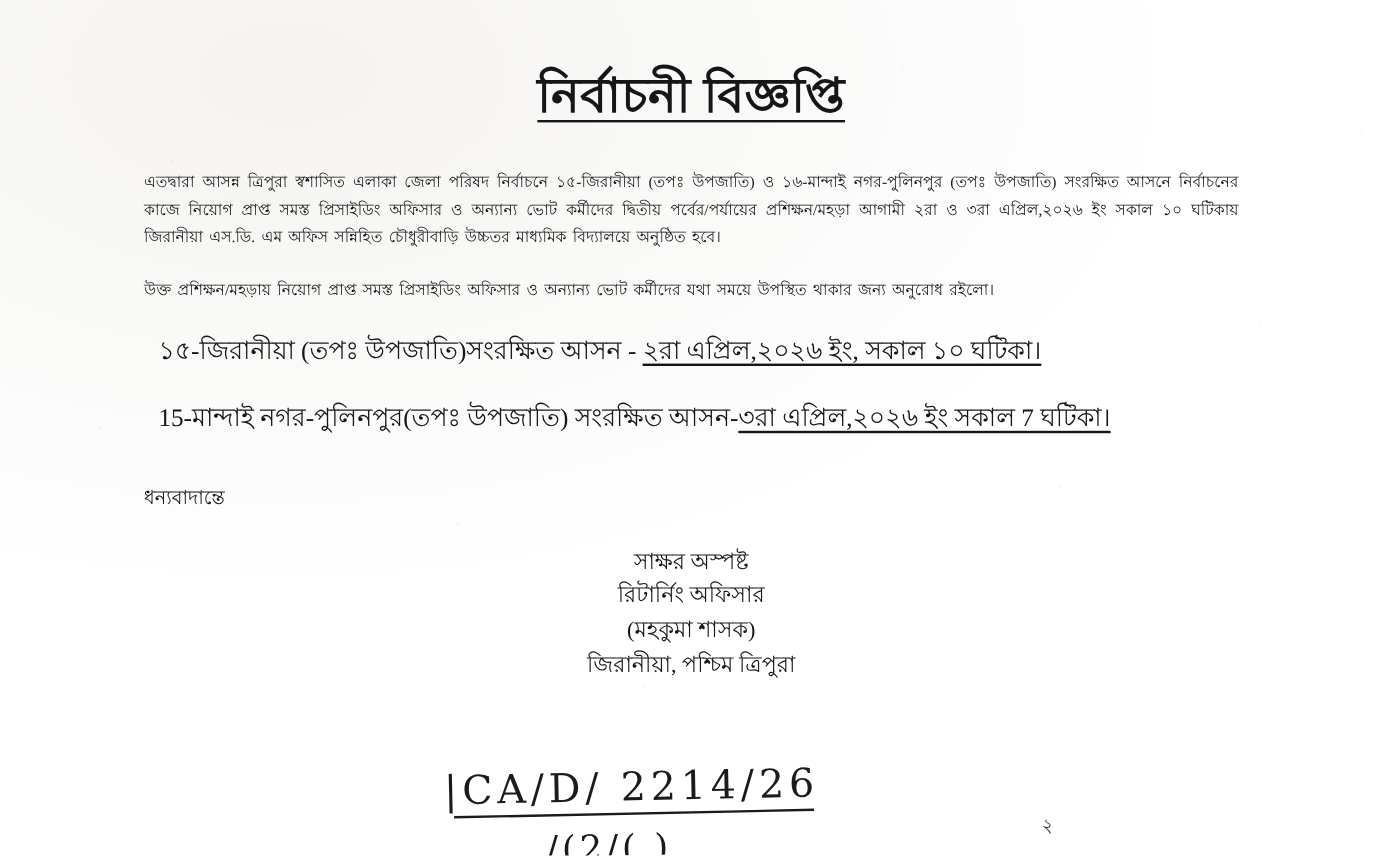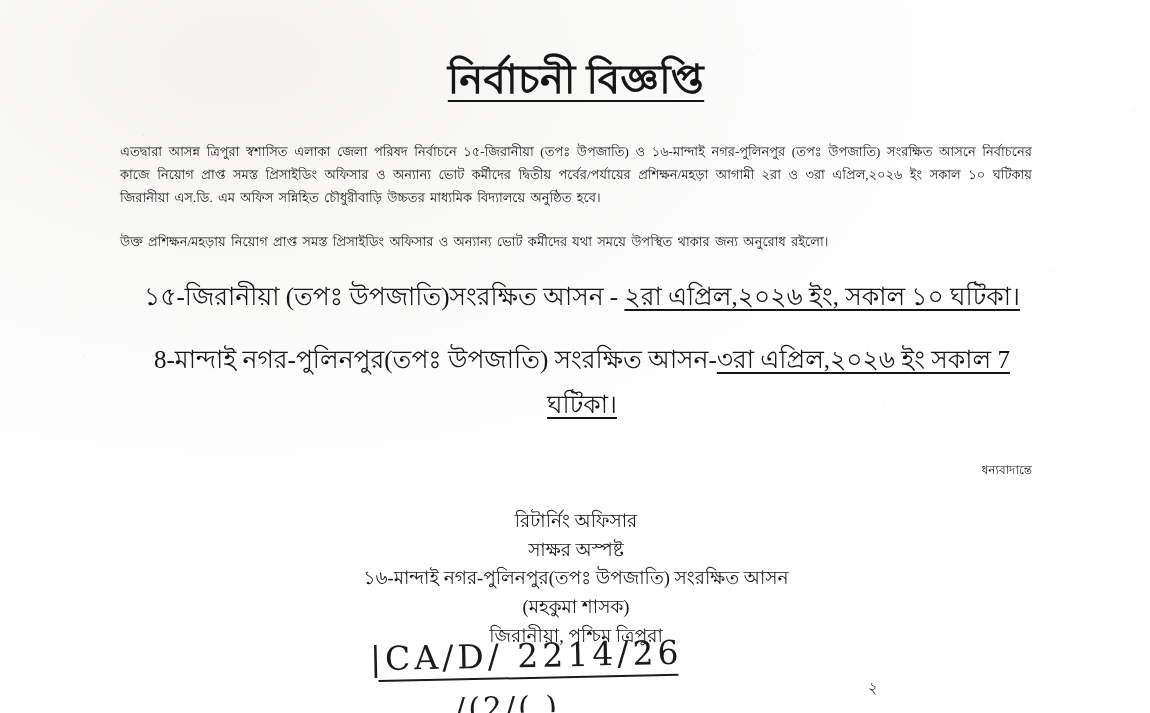--- a/index.html
+++ b/index.html
@@ -62,32 +62,31 @@
     line-height: 1.75;
     text-align: justify;
     text-justify: inter-word;
     margin: 0 0 20px 0;
     word-spacing: 2px;
   }
   .para.second {
     margin-top: 22px;
   }
   .seat-line {
-    font-size: 25px;
+    font-size: 21px;
     line-height: 1.8;
     margin: 18px 0 0 12px;
-    text-align: center;
   }
   .seat-line .u {
     text-decoration: underline;
     text-underline-offset: 4px;
   }
   .thanks {
-    text-align: right;
-    font-size: 12px;
+    text-align: left;
+    font-size: 16px;
     margin-top: 34px;
   }
   .sign-block {
     text-align: center;
     font-size: 18.5px;
     line-height: 1.55;
     margin-top: 26px;
   }
   .sign-block div {
     margin: 0;
@@ -141,29 +140,28 @@
 
     <p class="para">এতদ্বারা আসন্ন ত্রিপুরা স্বশাসিত এলাকা  জেলা পরিষদ নির্বাচনে ১৫-জিরানীয়া (তপঃ উপজাতি) ও ১৬-মান্দাই নগর-পুলিনপুর (তপঃ উপজাতি) সংরক্ষিত আসনে নির্বাচনের কাজে নিয়োগ প্রাপ্ত সমস্ত প্রিসাইডিং অফিসার ও অন্যান্য ভোট  কর্মীদের দ্বিতীয় পর্বের/পর্যায়ের প্রশিক্ষন/মহড়া  আগামী ২রা ও ৩রা এপ্রিল,২০২৬ ইং সকাল ১০ ঘটিকায় জিরানীয়া এস.ডি. এম অফিস সন্নিহিত চৌধুরীবাড়ি উচ্চতর মাধ্যমিক বিদ্যালয়ে অনুষ্ঠিত হবে।</p>
 
     <p class="para second">উক্ত প্রশিক্ষন/মহড়ায় নিয়োগ প্রাপ্ত সমস্ত প্রিসাইডিং অফিসার ও অন্যান্য ভোট  কর্মীদের যথা সময়ে উপস্থিত থাকার জন্য অনুরোধ রইলো।</p>
 
     <div class="seat-line">
       <span>১৫-জিরানীয়া (তপঃ উপজাতি)সংরক্ষিত আসন - </span><span class="u">২রা এপ্রিল,২০২৬ ইং, সকাল ১০ ঘটিকা।</span>
     </div>
 
     <div class="seat-line">
-      <span>8-মান্দাই নগর-পুলিনপুর(তপঃ উপজাতি) সংরক্ষিত আসন-</span><span class="u">৩রা এপ্রিল,২০২৬ ইং সকাল 7 ঘটিকা।</span>
+      <span>15-মান্দাই নগর-পুলিনপুর(তপঃ উপজাতি) সংরক্ষিত আসন-</span><span class="u">৩রা এপ্রিল,২০২৬ ইং সকাল 7 ঘটিকা।</span>
     </div>
 
     <div class="thanks">ধন্যবাদান্তে</div>
 
     <div class="sign-block">
+      <div>সাক্ষর অস্পষ্ট</div>
       <div>রিটার্নিং অফিসার</div>
-      <div>সাক্ষর অস্পষ্ট</div>
-      <div>১৬-মান্দাই নগর-পুলিনপুর(তপঃ উপজাতি) সংরক্ষিত আসন</div>
       <div>(মহকুমা শাসক)</div>
       <div>জিরানীয়া, পশ্চিম ত্রিপুরা</div>
     </div>
 
   </div>
 
   <div class="handwriting">
     <span>|CA/D/ 2214/26</span>
     <span class="hw-underline"></span>
   </div>

